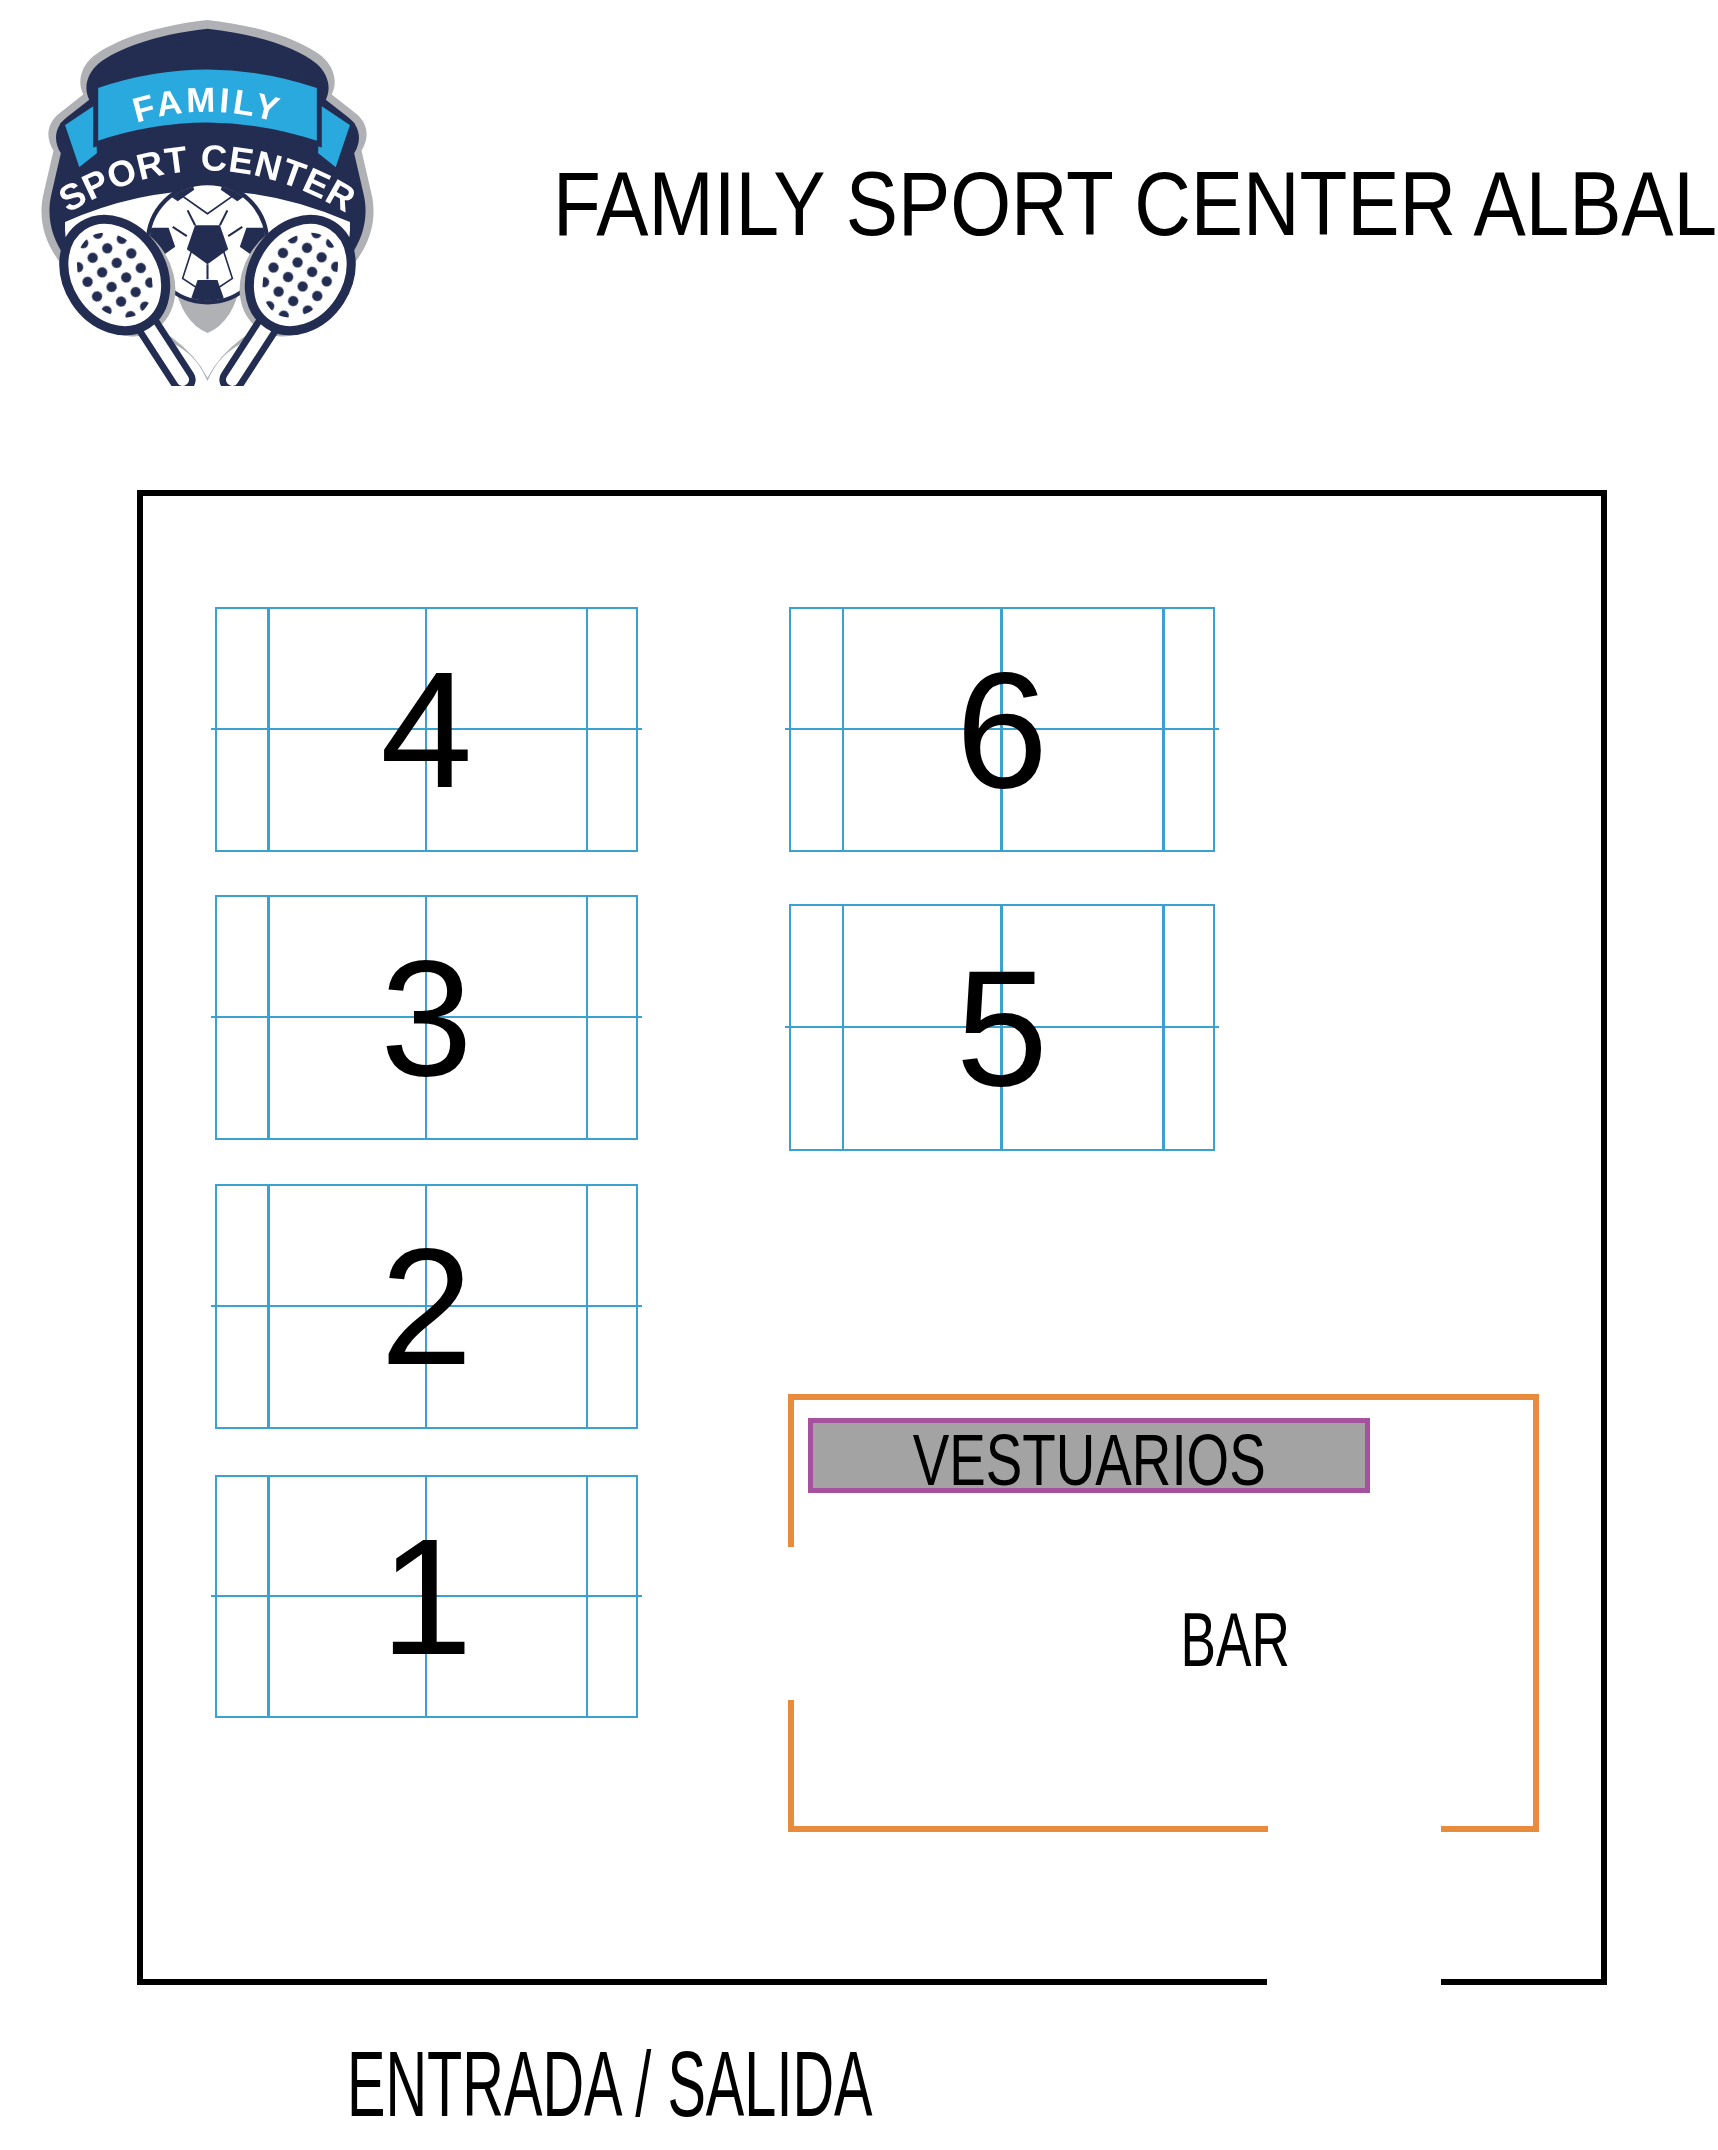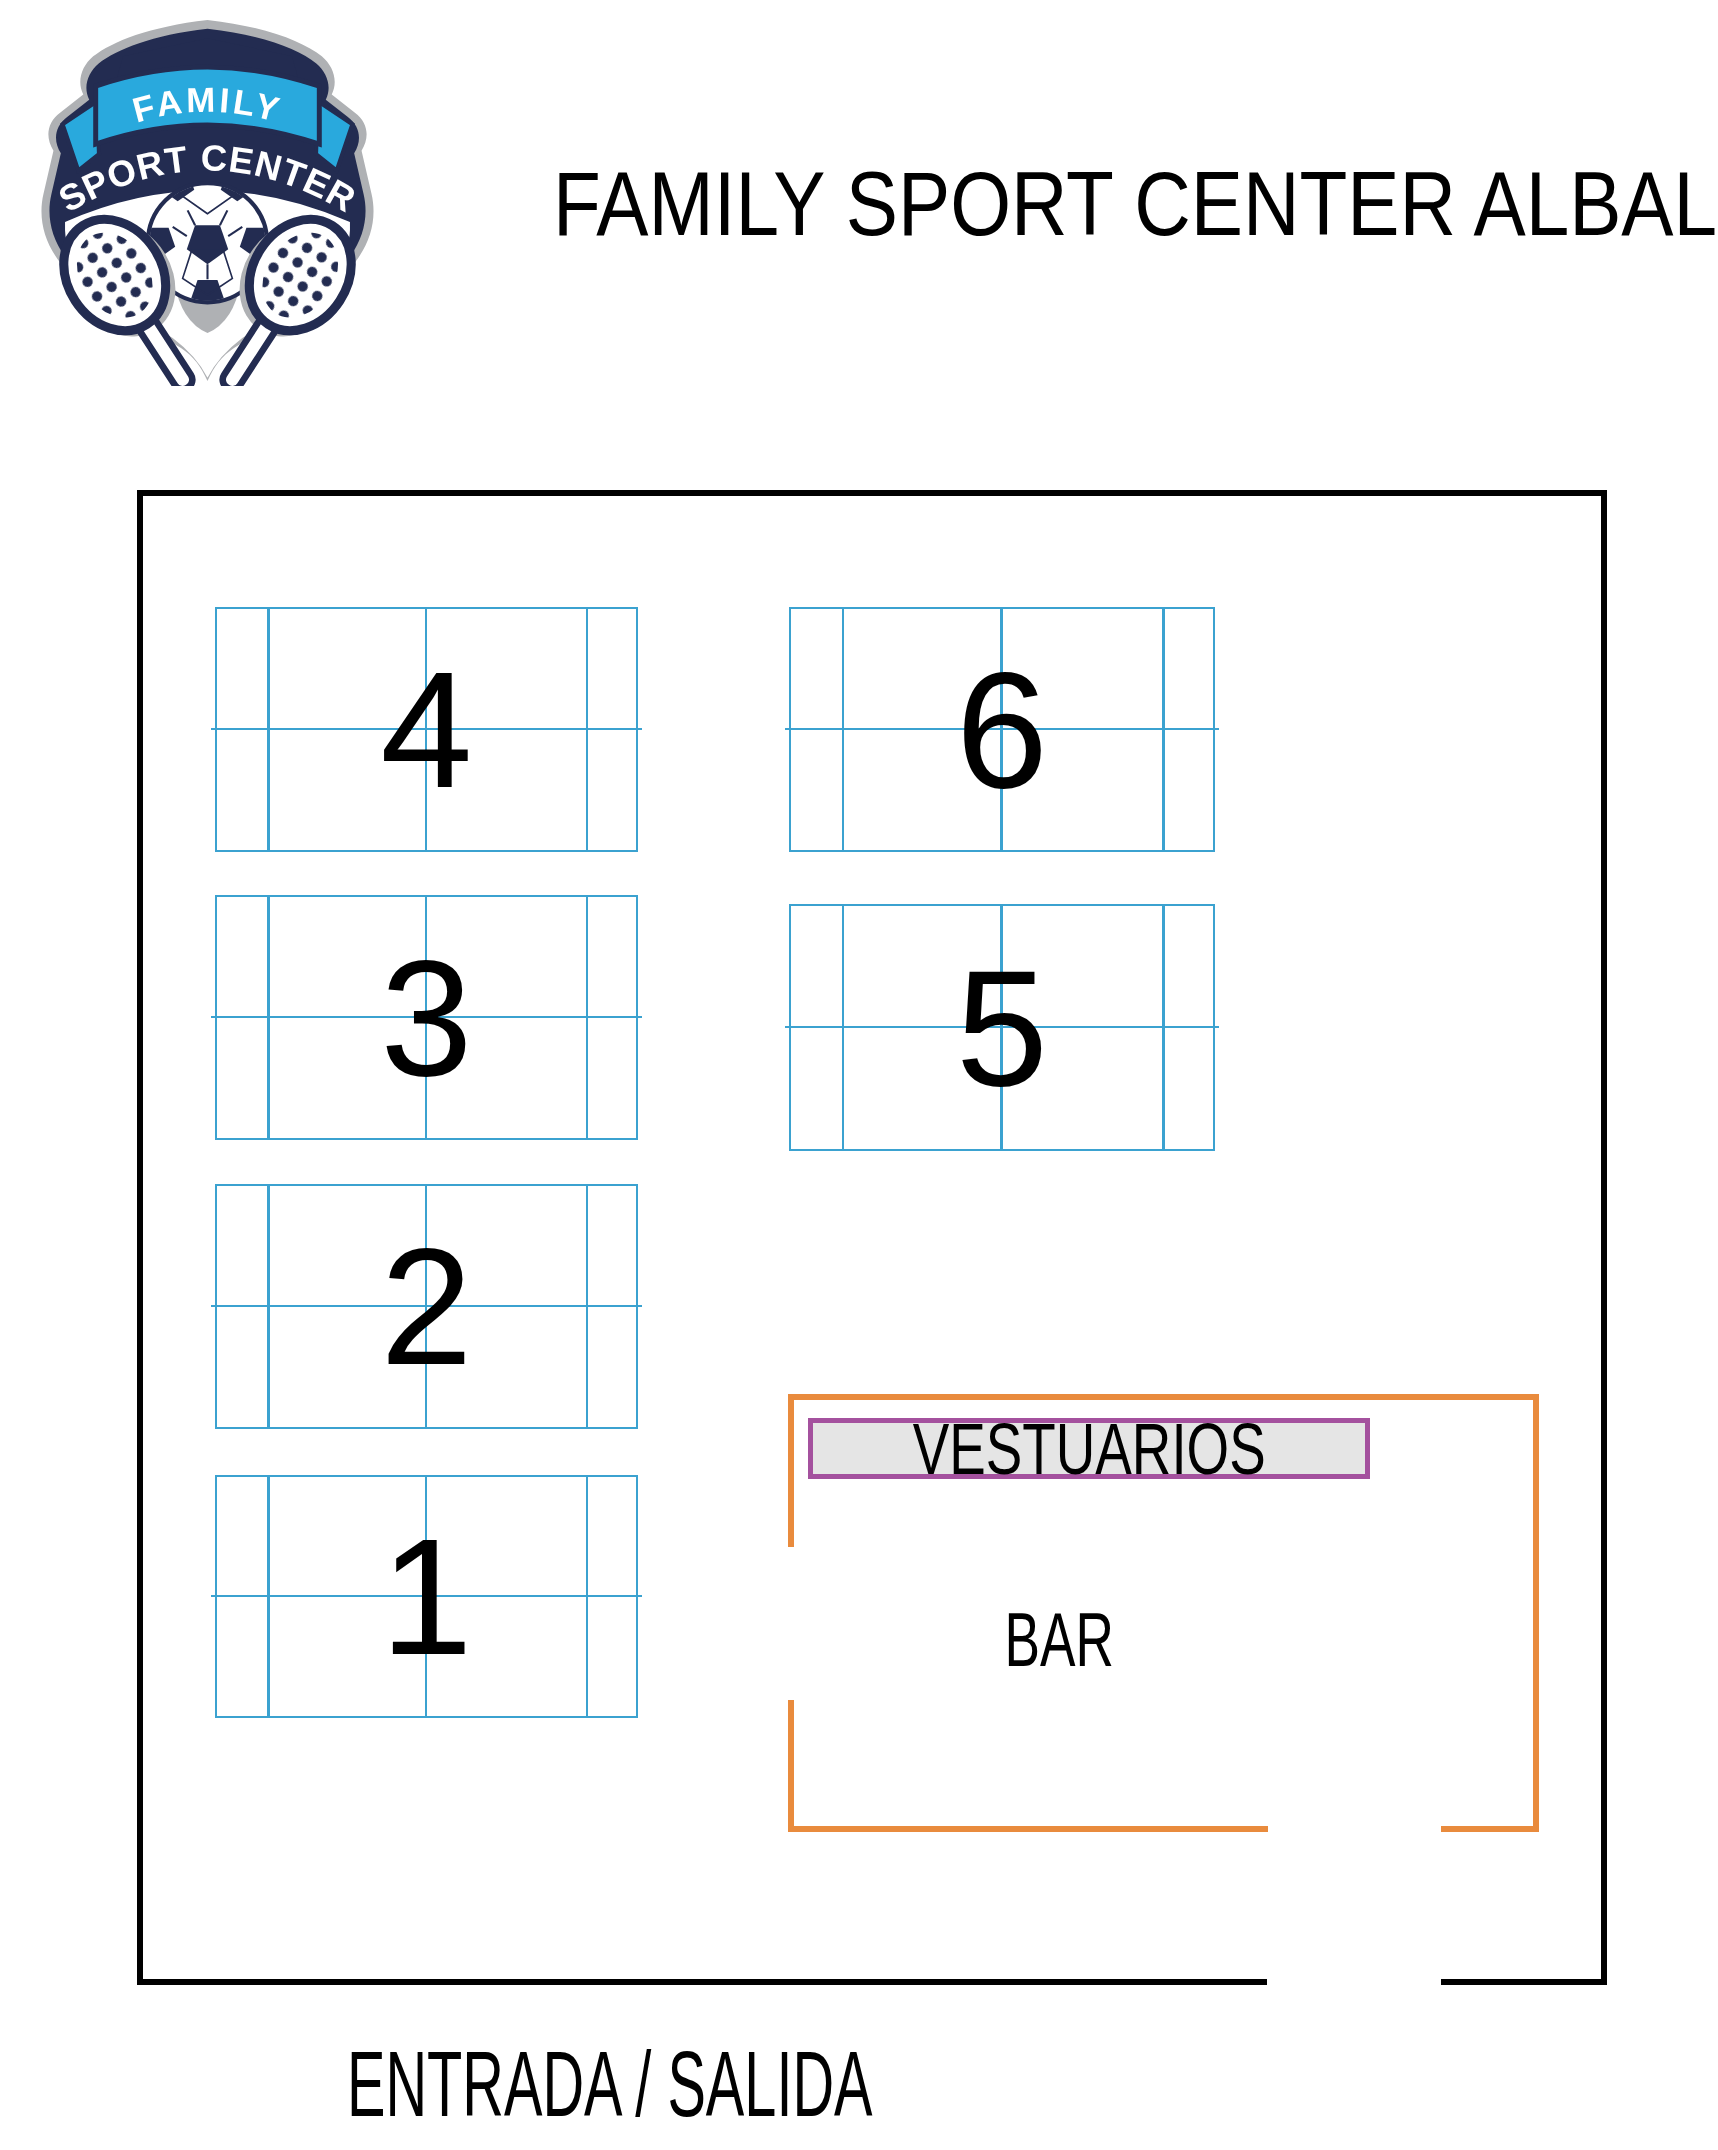--- a/index.html
+++ b/index.html
@@ -38,26 +38,26 @@
 
   
   .oseg{position:absolute;background:#E98B3D;}
   .o-top{left:788px;top:1394px;width:751px;height:5.8px;}
   .o-right{left:1533px;top:1394px;width:5.8px;height:437px;}
   .o-left-a{left:788px;top:1394px;width:5.8px;height:153px;}
   .o-left-b{left:788px;top:1700px;width:5.8px;height:131px;}
   .o-bottom-a{left:788px;top:1826px;width:480px;height:5.8px;}
   .o-bottom-b{left:1441px;top:1826px;width:98px;height:5.8px;}
 
-  .vestuarios-box{position:absolute;left:808px;top:1418px;width:562px;height:61px;
-                  border:5.8px solid #A4519E;box-sizing:border-box;background:#e5e5e5;
-                  display:flex;align-items:center;justify-content:center;}
+  .vestuarios-box{position:absolute;left:808px;top:1418px;width:562px;height:75px;
+                  border:5.8px solid #A4519E;box-sizing:border-box;background:#a3a3a3;
+                  display:flex;align-items:flex-start;justify-content:center;}
   .vestuarios-box span{font-size:73px;line-height:1;display:inline-block;
                        transform:scaleX(0.75);transform-origin:center;white-space:nowrap;}
-  .bar-label{position:absolute;left:981px;top:1602px;width:332px;text-align:left;
+  .bar-label{position:absolute;left:981px;top:1602px;width:332px;text-align:right;
              font-size:76px;line-height:1;text-decoration:underline;}
   .bar-label span{display:inline-block;transform:scaleX(0.70);transform-origin:center;}
 
   
   .entrance-label{position:absolute;left:347px;top:2036px;font-size:93px;line-height:1.05;
                   white-space:nowrap;transform:scaleX(0.62);transform-origin:left center;}
 </style>
 </head>
 <body>
 

